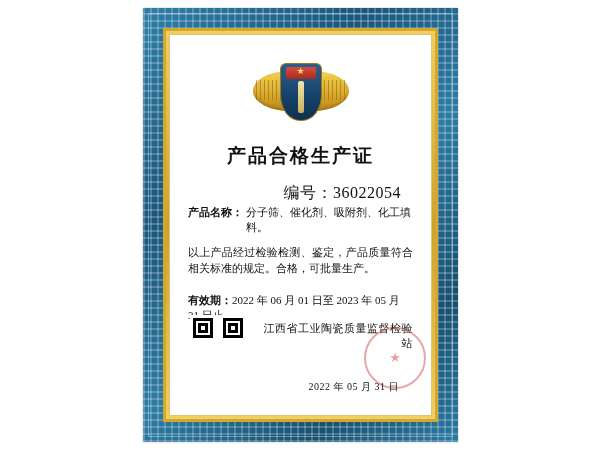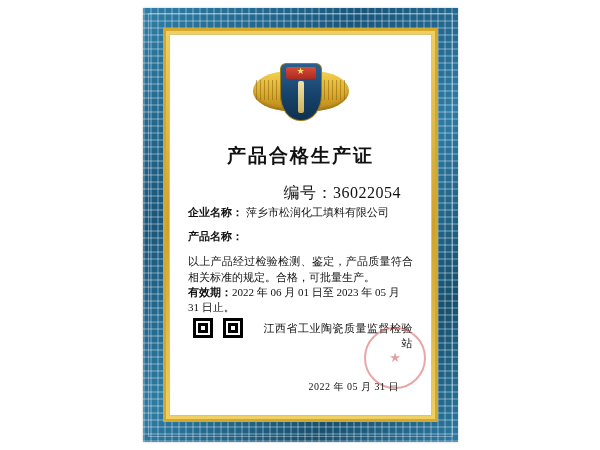--- a/index.html
+++ b/index.html
@@ -175,21 +175,21 @@
     white-space: nowrap;
   }
   .row .value {
     margin-left: 3px;
   }
   .para {
     font-family: "Liberation Serif", serif;
     font-size: 11px;
     line-height: 16px;
     color: #111111;
-    margin-bottom: 0;
+    margin-bottom: 17px;
     text-align: justify;
   }
   .valid {
     font-family: "Liberation Serif", serif;
     font-size: 11px;
     color: #111111;
     line-height: 15px;
   }
   .valid .label { font-weight: bold; }
   
@@ -279,25 +279,22 @@
         </div>
 
         <div class="title">产品合格生产证</div>
 
         <div class="serial">
           <span>编号：</span><span>36022054</span>
         </div>
 
         <div class="body">
           <div class="row">
-            <span class="label">企业名称：</span>
-            <span class="value">萍乡市松润化工填料有限公司</span>
-          </div>
-          <div class="row">
             <span class="label">产品名称：</span>
+            <span class="value">分子筛、催化剂、吸附剂、化工填料。</span>
           </div>
           <div class="para">以上产品经过检验检测、鉴定，产品质量符合相关标准的规定。合格，可批量生产。</div>
           <div class="valid">
             <span class="label">有效期：</span><span>2022 年 06 月 01 日至 2023 年 05 月 31 日止。</span>
           </div>
         </div>
 
         <div class="footer">
           <div class="qr"></div>
           <div class="issuer">江西省工业陶瓷质量监督检验站</div>

